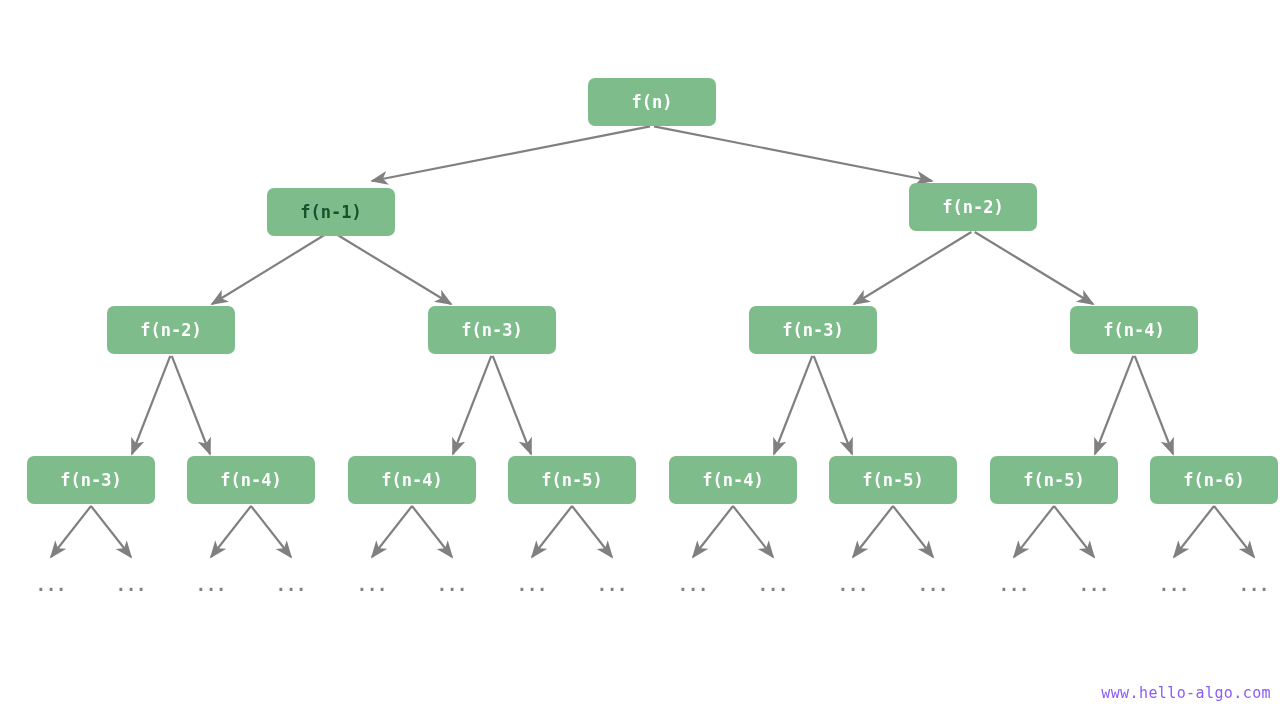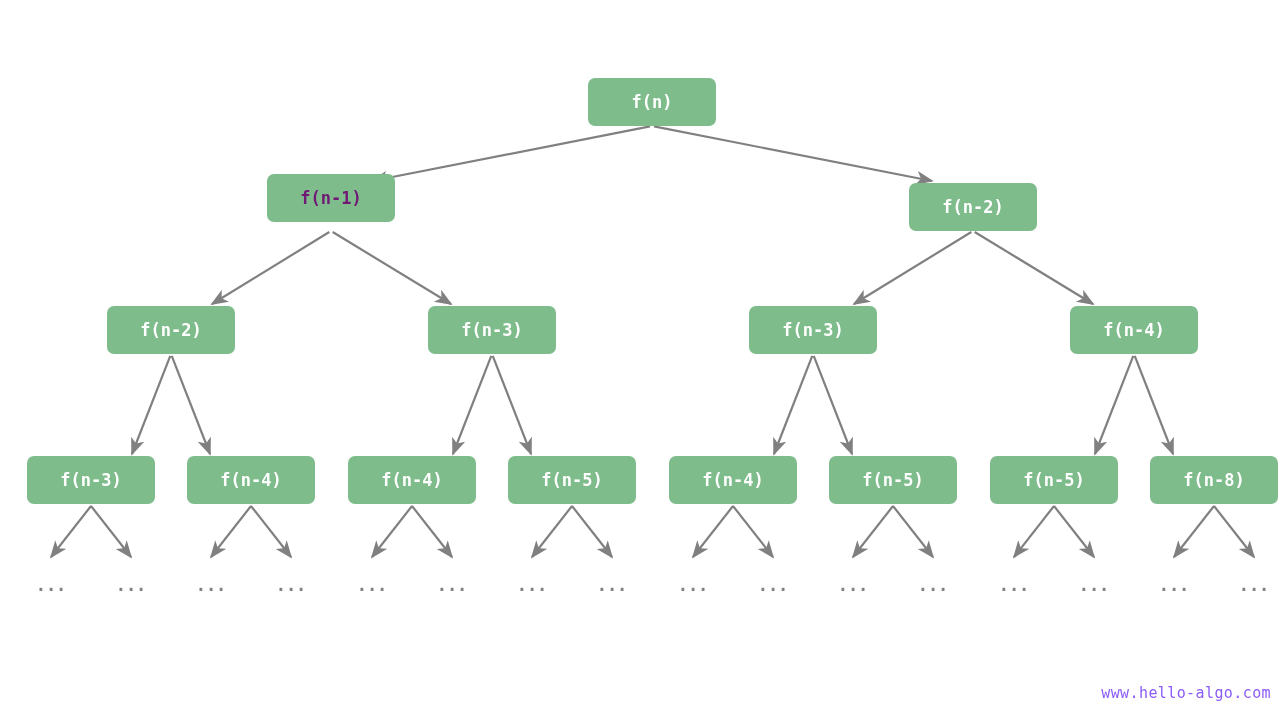--- a/index.html
+++ b/index.html
@@ -100,34 +100,34 @@
       <line x1="882" y1="506" x2="842" y2="557" stroke="#808080" stroke-width="2.2" marker-end="url(#arrowhead)"></line>
       <line x1="882" y1="506" x2="922" y2="557" stroke="#808080" stroke-width="2.2" marker-end="url(#arrowhead)"></line>
       <line x1="1043" y1="506" x2="1003" y2="557" stroke="#808080" stroke-width="2.2" marker-end="url(#arrowhead)"></line>
       <line x1="1043" y1="506" x2="1083" y2="557" stroke="#808080" stroke-width="2.2" marker-end="url(#arrowhead)"></line>
       <line x1="1203" y1="506" x2="1163" y2="557" stroke="#808080" stroke-width="2.2" marker-end="url(#arrowhead)"></line>
       <line x1="1203" y1="506" x2="1243" y2="557" stroke="#808080" stroke-width="2.2" marker-end="url(#arrowhead)"></line>
     </svg>
 
   <div id="node-layer">
       <div class="node" style="left: 577px; top: 78px; width: 128px; height: 48px; background: rgb(127, 188, 140); color: rgb(255, 255, 255); font-size: 17px;">f(n)</div>
-      <div class="node" style="left: 256px; top: 174px; width: 128px; height: 48px; background: rgb(127, 188, 140); color: #701a75; font-size: 17px;">f(n-1)</div>
+      <div class="node" style="left: 256px; top: 188px; width: 128px; height: 48px; background: rgb(127, 188, 140); color: #14532d; font-size: 17px;">f(n-1)</div>
       <div class="node" style="left: 898px; top: 183px; width: 128px; height: 48px; background: rgb(127, 188, 140); color: rgb(255, 255, 255); font-size: 17px;">f(n-2)</div>
       <div class="node" style="left: 96px; top: 306px; width: 128px; height: 48px; background: rgb(127, 188, 140); color: rgb(255, 255, 255); font-size: 17px;">f(n-2)</div>
       <div class="node" style="left: 417px; top: 306px; width: 128px; height: 48px; background: rgb(127, 188, 140); color: rgb(255, 255, 255); font-size: 17px;">f(n-3)</div>
       <div class="node" style="left: 738px; top: 306px; width: 128px; height: 48px; background: rgb(127, 188, 140); color: rgb(255, 255, 255); font-size: 17px;">f(n-3)</div>
       <div class="node" style="left: 1059px; top: 306px; width: 128px; height: 48px; background: rgb(127, 188, 140); color: rgb(255, 255, 255); font-size: 17px;">f(n-4)</div>
       <div class="node" style="left: 16px; top: 456px; width: 128px; height: 48px; background: rgb(127, 188, 140); color: rgb(255, 255, 255); font-size: 17px;">f(n-3)</div>
       <div class="node" style="left: 176px; top: 456px; width: 128px; height: 48px; background: rgb(127, 188, 140); color: rgb(255, 255, 255); font-size: 17px;">f(n-4)</div>
       <div class="node" style="left: 337px; top: 456px; width: 128px; height: 48px; background: rgb(127, 188, 140); color: rgb(255, 255, 255); font-size: 17px;">f(n-4)</div>
       <div class="node" style="left: 497px; top: 456px; width: 128px; height: 48px; background: rgb(127, 188, 140); color: rgb(255, 255, 255); font-size: 17px;">f(n-5)</div>
       <div class="node" style="left: 658px; top: 456px; width: 128px; height: 48px; background: rgb(127, 188, 140); color: rgb(255, 255, 255); font-size: 17px;">f(n-4)</div>
       <div class="node" style="left: 818px; top: 456px; width: 128px; height: 48px; background: rgb(127, 188, 140); color: rgb(255, 255, 255); font-size: 17px;">f(n-5)</div>
       <div class="node" style="left: 979px; top: 456px; width: 128px; height: 48px; background: rgb(127, 188, 140); color: rgb(255, 255, 255); font-size: 17px;">f(n-5)</div>
-      <div class="node" style="left: 1139px; top: 456px; width: 128px; height: 48px; background: rgb(127, 188, 140); color: rgb(255, 255, 255); font-size: 17px;">f(n-8)</div>
+      <div class="node" style="left: 1139px; top: 456px; width: 128px; height: 48px; background: rgb(127, 188, 140); color: rgb(255, 255, 255); font-size: 17px;">f(n-6)</div>
     </div>
 
   <div id="ellipsis-layer">
       <div class="ellipsis" style="left: 20px; top: 575px; width: 40px; font-size: 17px; color: rgb(128, 128, 128);">...</div>
       <div class="ellipsis" style="left: 100px; top: 575px; width: 40px; font-size: 17px; color: rgb(128, 128, 128);">...</div>
       <div class="ellipsis" style="left: 180px; top: 575px; width: 40px; font-size: 17px; color: rgb(128, 128, 128);">...</div>
       <div class="ellipsis" style="left: 260px; top: 575px; width: 40px; font-size: 17px; color: rgb(128, 128, 128);">...</div>
       <div class="ellipsis" style="left: 341px; top: 575px; width: 40px; font-size: 17px; color: rgb(128, 128, 128);">...</div>
       <div class="ellipsis" style="left: 421px; top: 575px; width: 40px; font-size: 17px; color: rgb(128, 128, 128);">...</div>
       <div class="ellipsis" style="left: 501px; top: 575px; width: 40px; font-size: 17px; color: rgb(128, 128, 128);">...</div>

